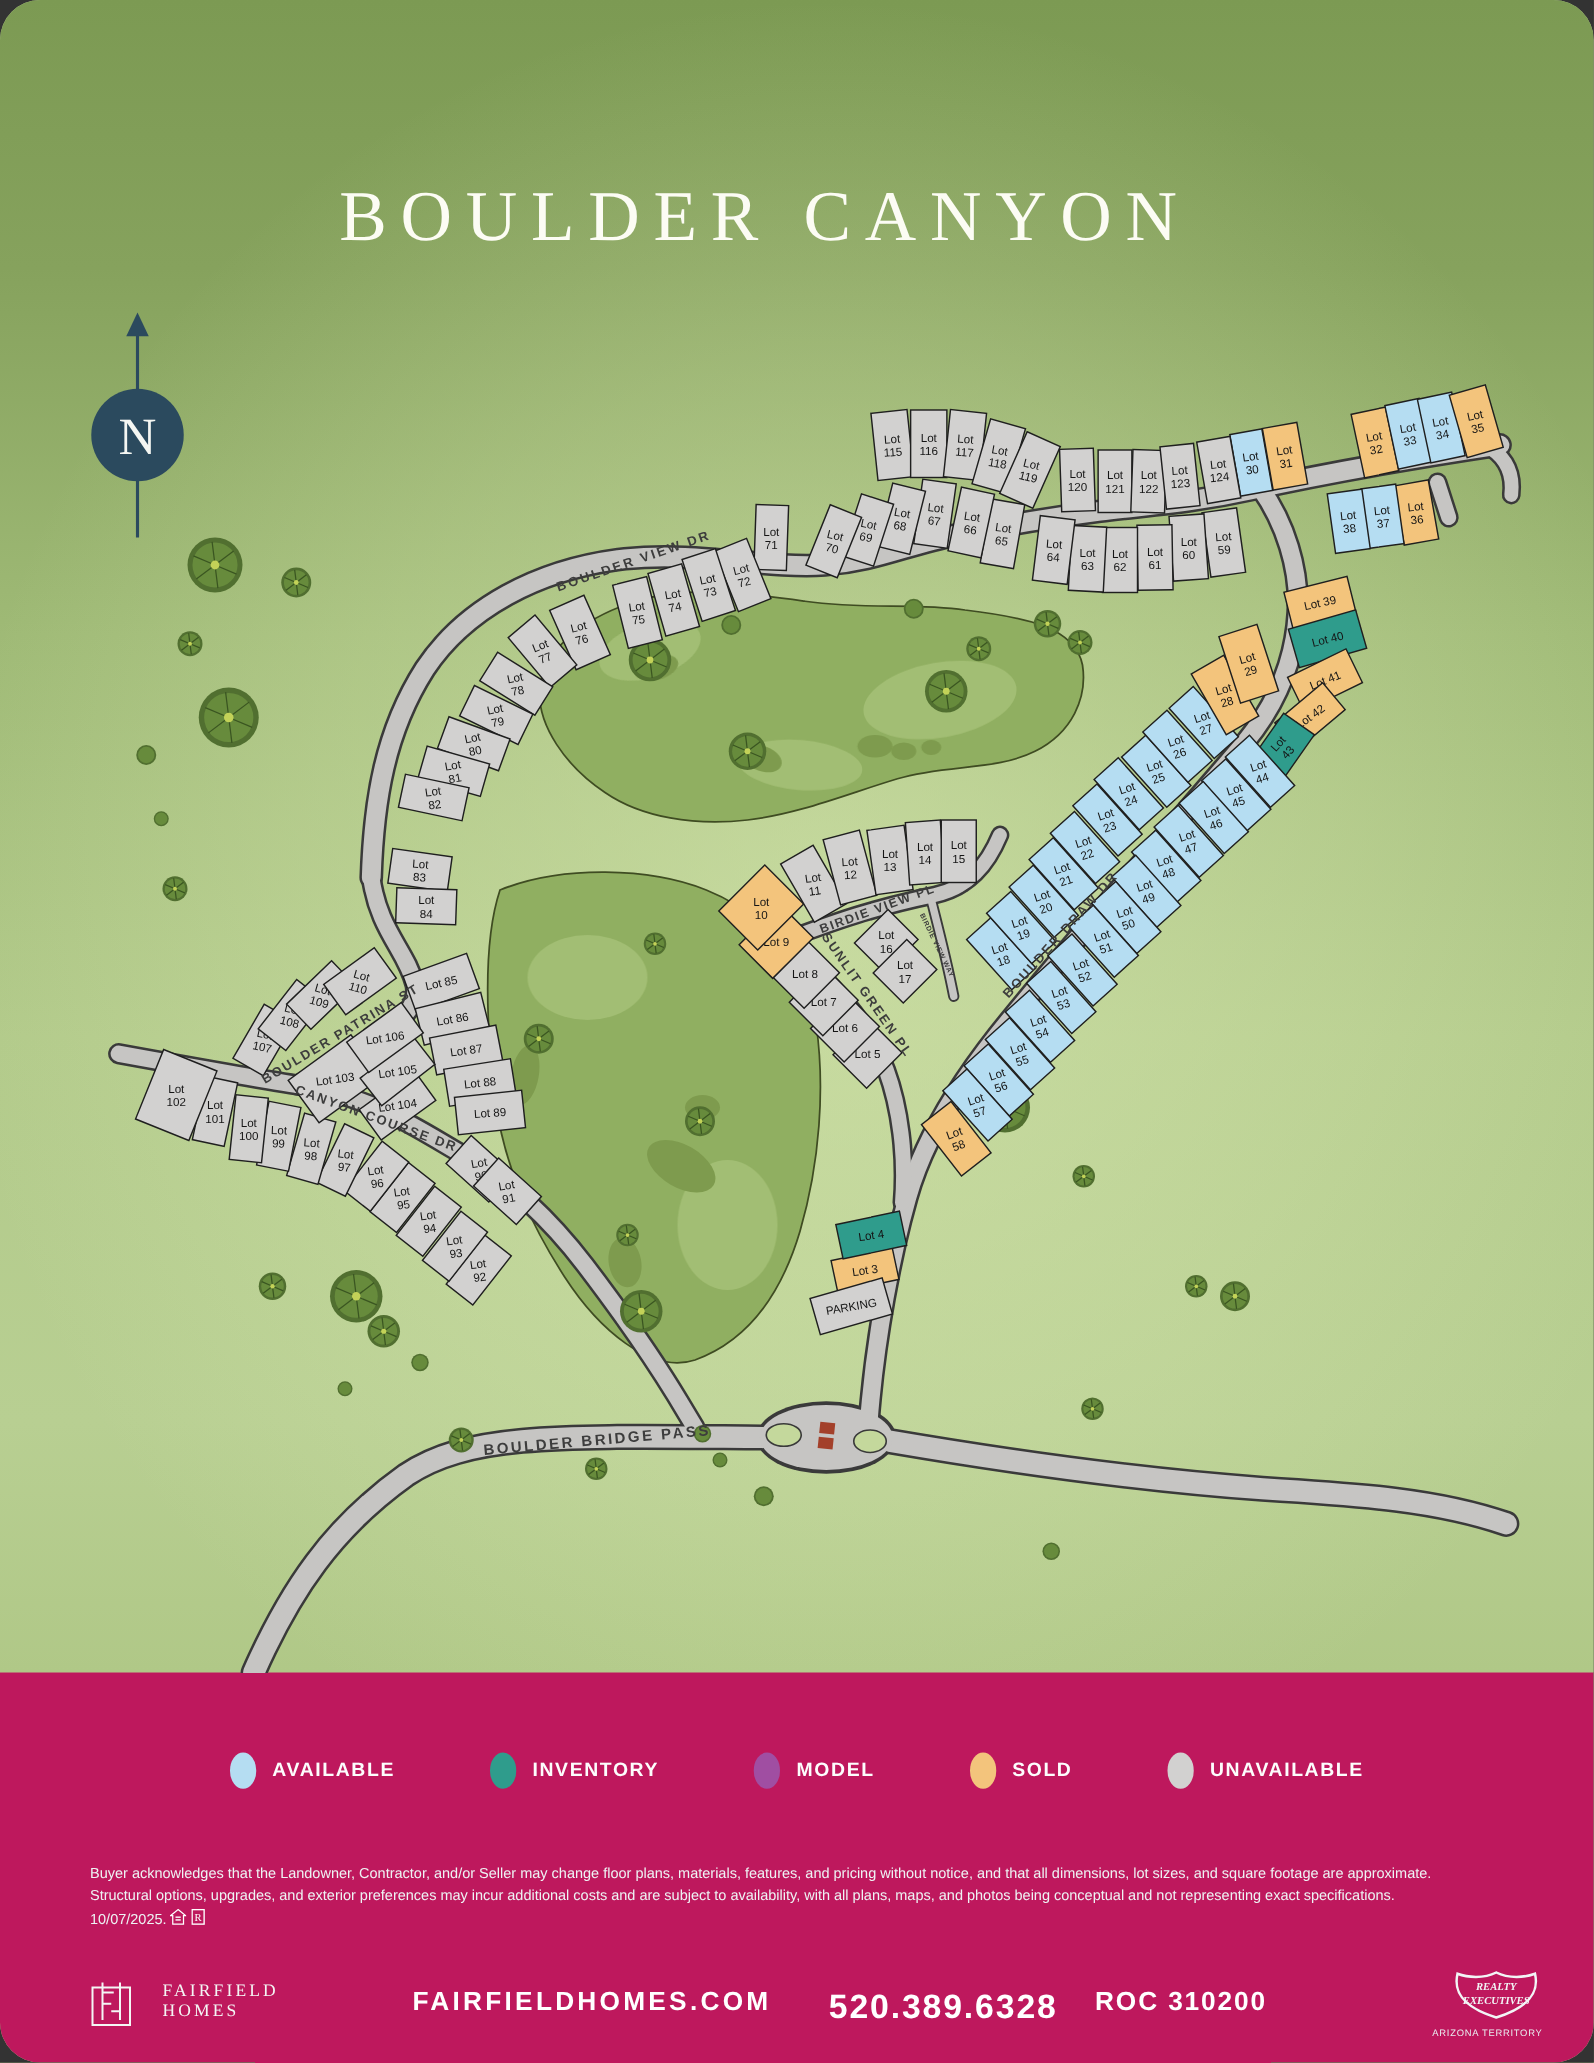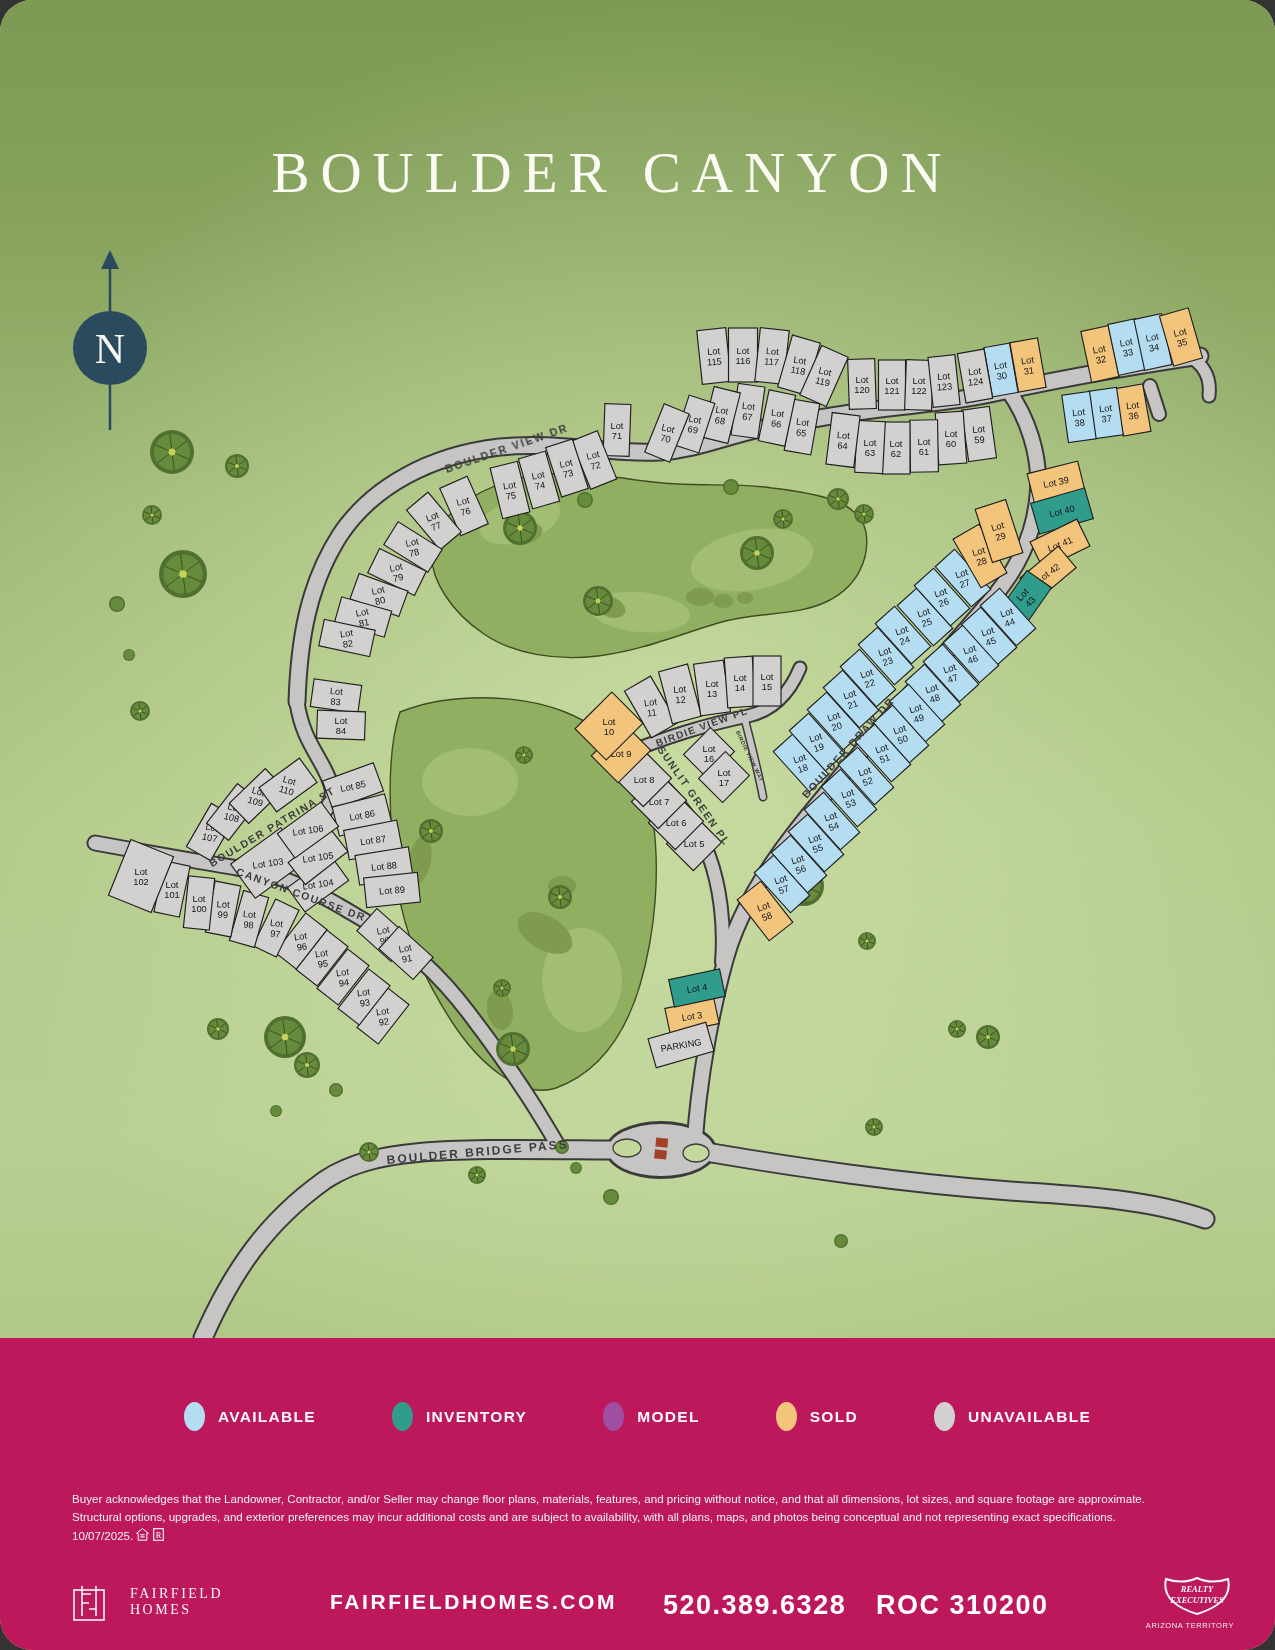--- a/index.html
+++ b/index.html
@@ -20,21 +20,21 @@
   .legend-label{font-size:15.5px;font-weight:bold;letter-spacing:1.3px;color:#fdfdfd;}
   .disclaimer{position:absolute;left:72px;top:140px;width:1082px;font-size:11.6px;
               line-height:1.62;color:#eef3f4;}
   .disc-icons{display:inline-block;vertical-align:-1px;}
   .footer-row{position:absolute;left:0;top:244px;width:1275px;height:60px;}
   .brand{position:absolute;left:72px;top:2px;display:flex;gap:22px;align-items:flex-start;}
   .brand-text{font-family:"Liberation Serif",serif;font-size:14px;letter-spacing:2.5px;
               line-height:1.15;padding-top:2px;color:#f4f6f5;}
   .site-link{position:absolute;left:330px;top:8px;font-size:21px;font-weight:bold;letter-spacing:2.6px;}
   .phone{position:absolute;left:663px;top:8px;font-size:27px;font-weight:bold;letter-spacing:1.5px;}
-  .roc{position:absolute;left:876px;top:8px;font-size:27px;font-weight:bold;letter-spacing:1.5px;}
+  .roc{position:absolute;left:876px;top:8px;font-size:21px;font-weight:bold;letter-spacing:1.5px;}
   .realty{position:absolute;left:1124px;top:-6px;width:110px;text-align:right;}
   .realty-territory{font-size:7.5px;letter-spacing:0.6px;margin-top:1px;color:#e9eef0;}
 </style>
 </head>
 <body>
 
 <div class="page">
 
   <svg class="map-svg" width="1275" height="1338" viewBox="0 0 1275 1338">
     <defs>

